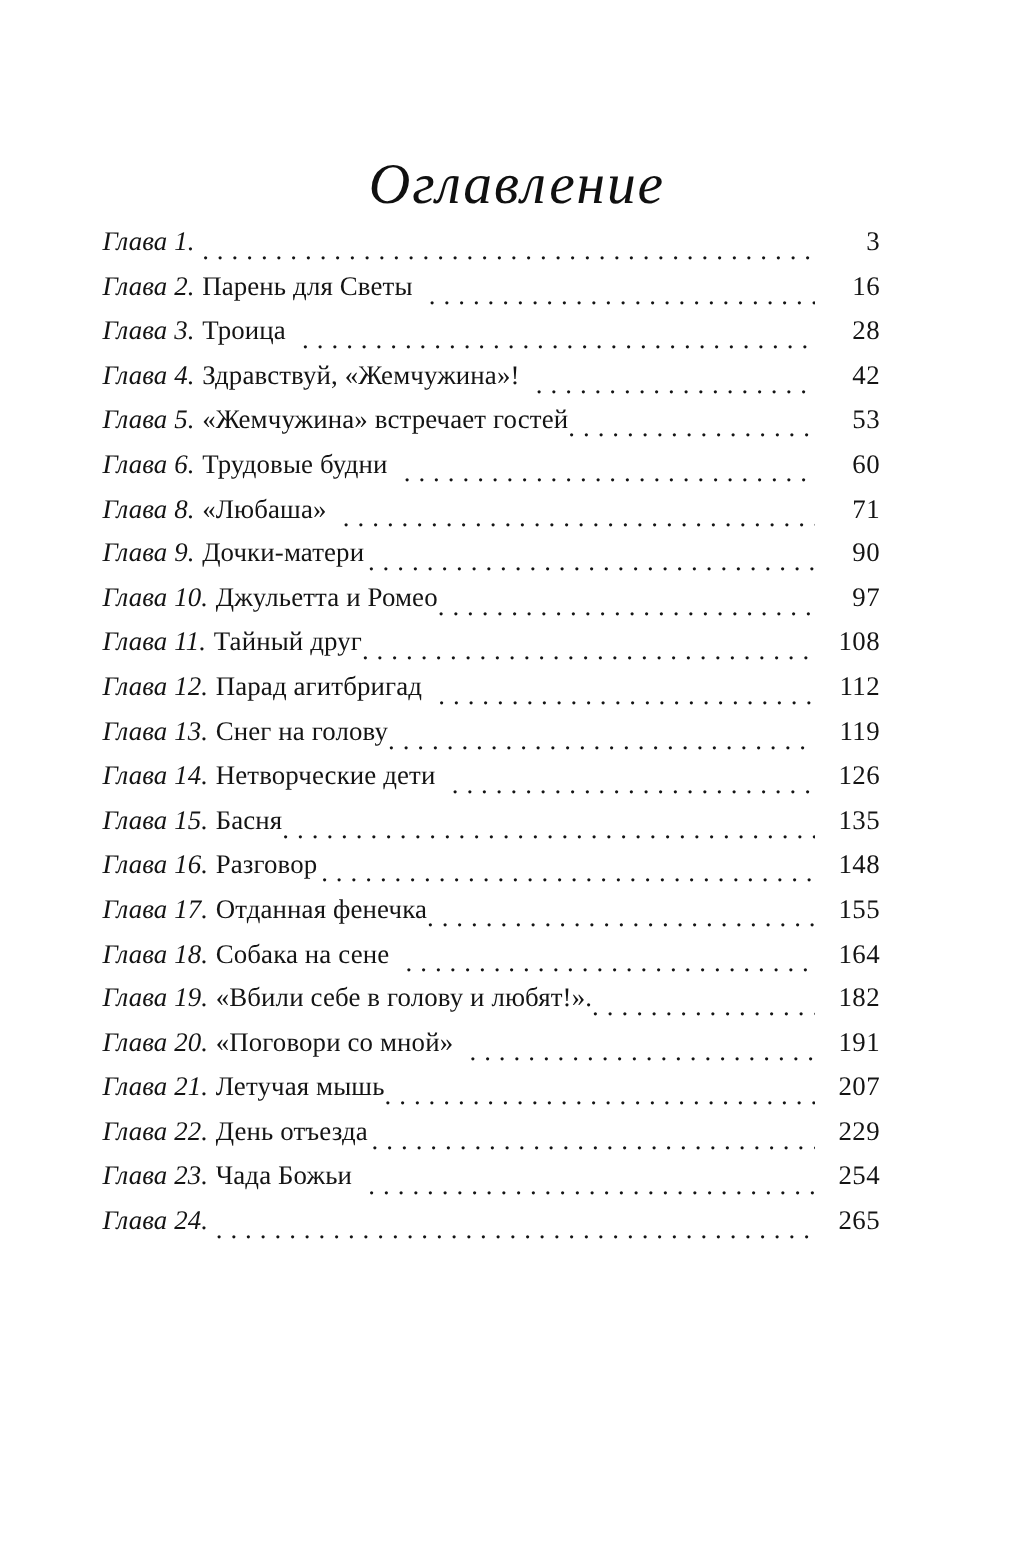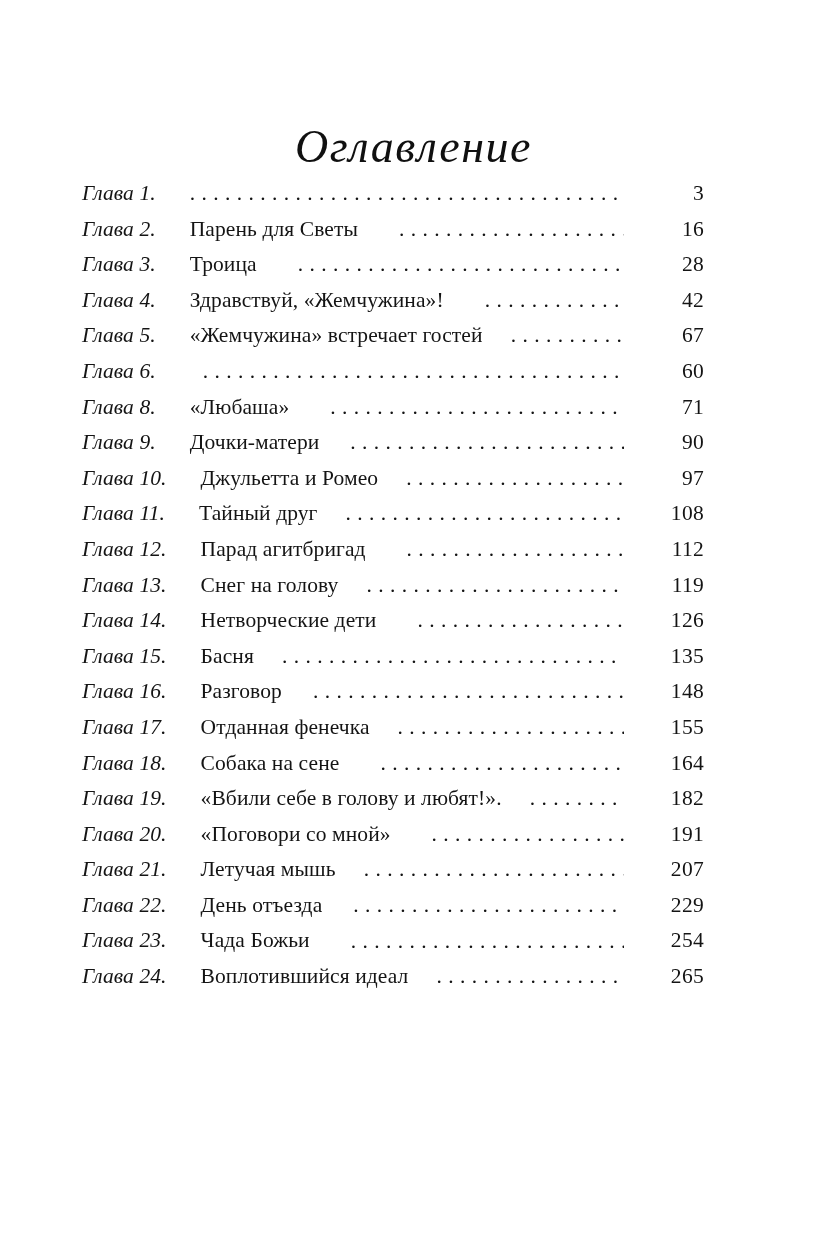--- a/index.html
+++ b/index.html
@@ -39,27 +39,26 @@
   
   .toc-list {
     position: absolute;
     top: 176px;
     left: 82px;
     width: 622px;
   }
 
   .toc-row {
     display: flex;
-    align-items: center;
+    align-items: flex-end;
     width: 100%;
     height: 35.6px;
     font-size: 21.5px;
     line-height: 35.6px;
     white-space: nowrap;
-    gap: 28px;
   }
 
   .toc-chapter {
     font-style: italic;
     font-weight: 400;
     flex: 0 0 auto;
     padding-right: 6px;
     letter-spacing: 0.1px;
   }
 
@@ -131,24 +130,25 @@
       <div class="toc-row loose">
         <span class="toc-chapter">Глава 4.</span>
         <span class="toc-label">Здравствуй, «Жемчужина»!</span>
         <span class="toc-leader"></span>
         <span class="toc-page">42</span>
       </div>
       <div class="toc-row tight">
         <span class="toc-chapter">Глава 5.</span>
         <span class="toc-label">«Жемчужина» встречает гостей</span>
         <span class="toc-leader"></span>
-        <span class="toc-page">67</span>
+        <span class="toc-page">53</span>
       </div>
       <div class="toc-row loose">
         <span class="toc-chapter">Глава 6.</span>
+        <span class="toc-label">Трудовые будни</span>
         <span class="toc-leader"></span>
         <span class="toc-page">60</span>
       </div>
       <div class="toc-row loose">
         <span class="toc-chapter">Глава 8.</span>
         <span class="toc-label">«Любаша»</span>
         <span class="toc-leader"></span>
         <span class="toc-page">71</span>
       </div>
       <div class="toc-row">
@@ -236,19 +236,18 @@
         <span class="toc-page">229</span>
       </div>
       <div class="toc-row loose">
         <span class="toc-chapter">Глава 23.</span>
         <span class="toc-label">Чада Божьи</span>
         <span class="toc-leader"></span>
         <span class="toc-page">254</span>
       </div>
       <div class="toc-row tight">
         <span class="toc-chapter">Глава 24.</span>
-        <span class="toc-label">Воплотившийся идеал</span>
         <span class="toc-leader"></span>
         <span class="toc-page">265</span>
       </div>
     </div>
 
 </div>
 
 </body></html>

